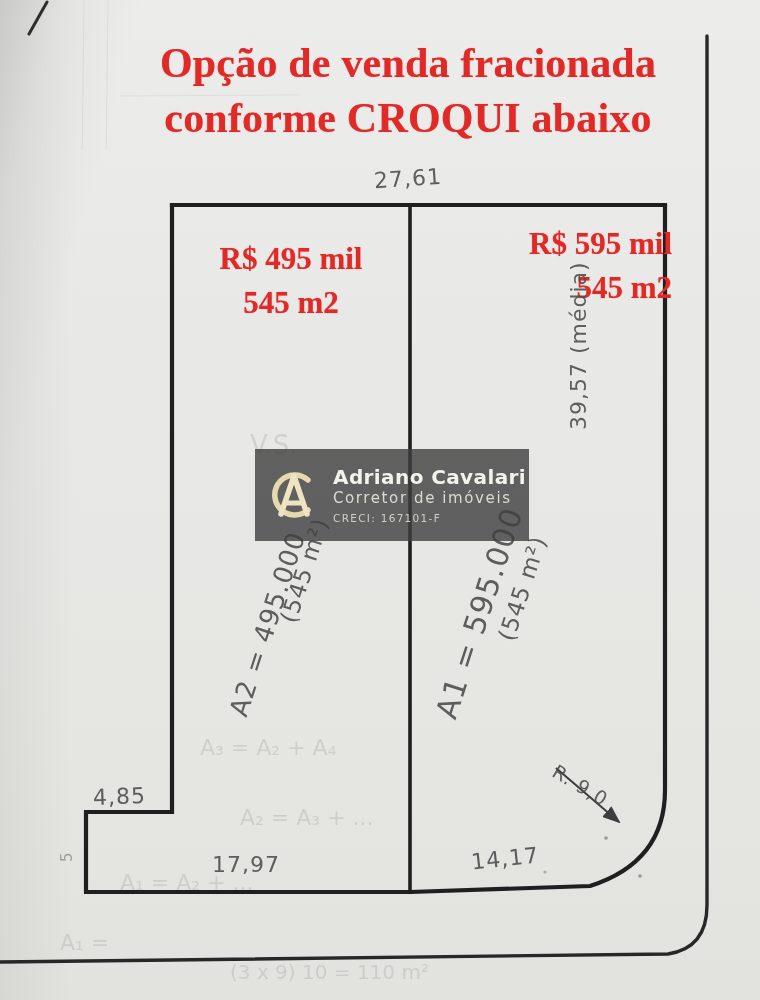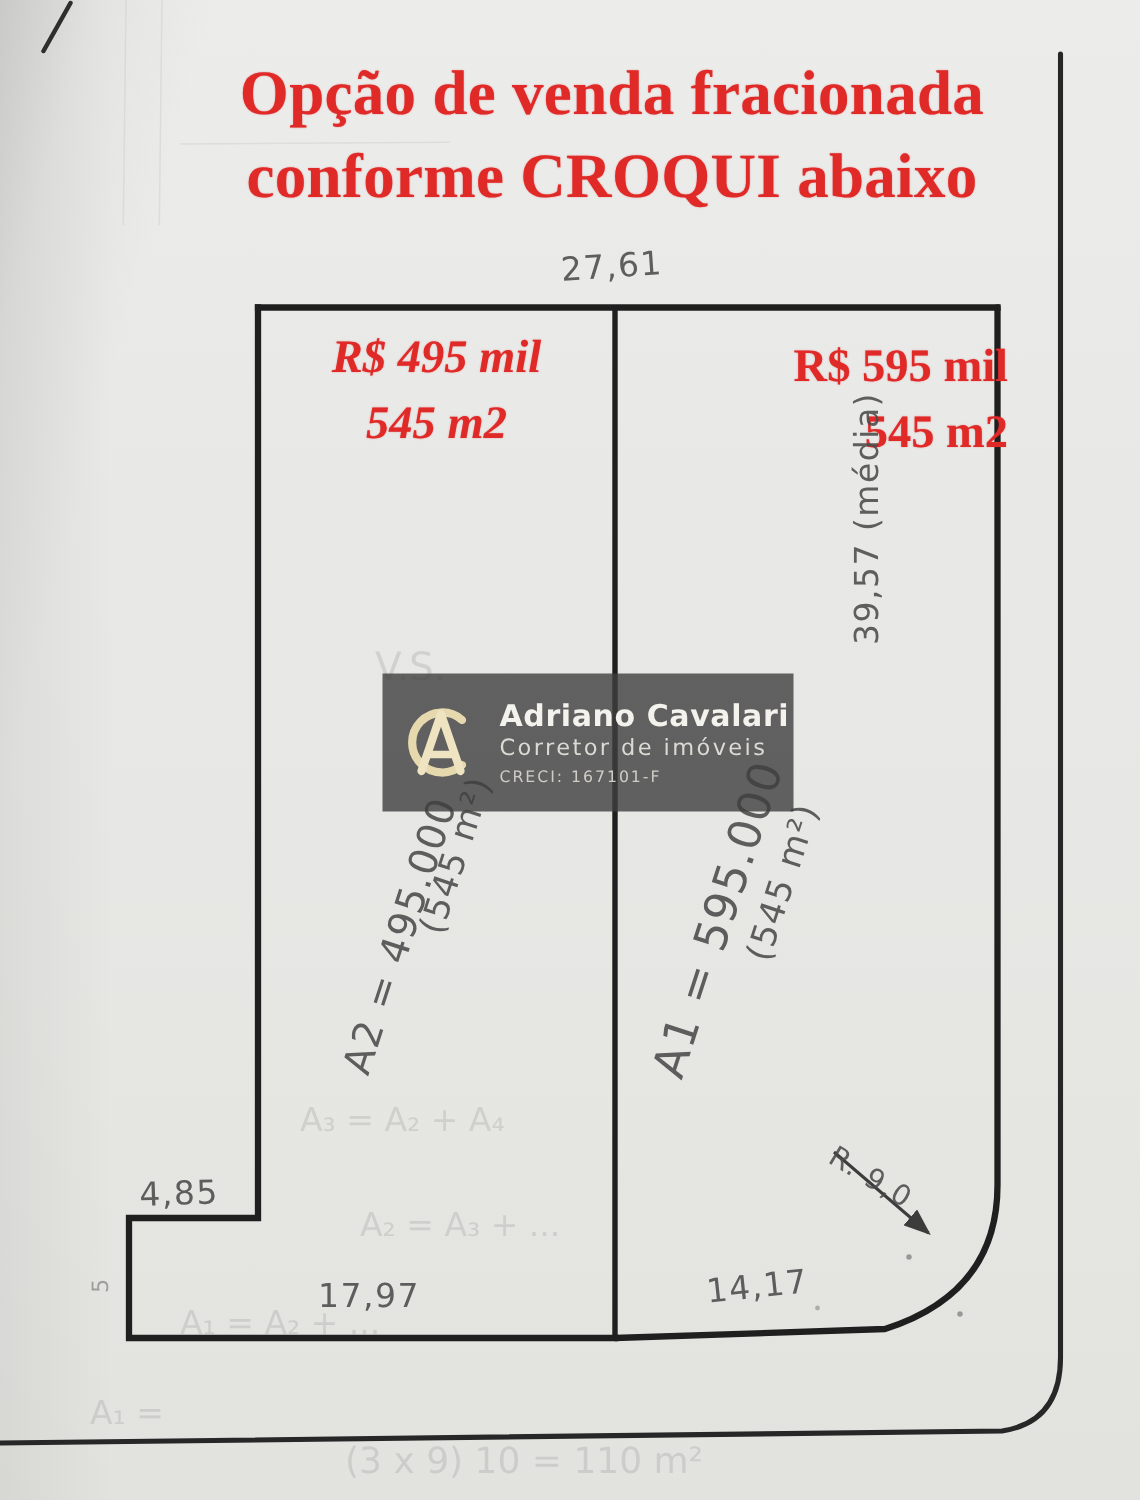--- a/index.html
+++ b/index.html
@@ -65,21 +65,21 @@
   .lot-label {
     position: absolute;
     color: #e02a28;
     font-family: "Liberation Serif", serif;
     font-weight: bold;
     font-size: 31px;
     line-height: 1.42;
     text-align: center;
     text-shadow: 0 0 1px rgba(224,42,40,0.5);
   }
-  #lot-left  { left: 180px; top: 216px; width: 222px; font-style: italic; }
+  #lot-left  { left: 180px; top: 237px; width: 222px; }
   #lot-right { left: 436px; top: 222px; width: 236px; text-align: right; }
 
   
   .hand {
     position: absolute;
     color: #4b4b4b;
     font-family: "DejaVu Sans", sans-serif;
     font-size: 22px;
     letter-spacing: 1px;
     white-space: nowrap;
@@ -150,21 +150,21 @@
       <line x1="700" y1="0" x2="697" y2="210"></line>
       <line x1="84" y1="0" x2="72" y2="1000"></line>
       <line x1="108" y1="0" x2="96" y2="1000"></line>
     </g>
   </svg>
 
   <div class="ghost" style="left:200px; top:735px; font-size:22px;">A₃ = A₂ + A₄</div>
   <div class="ghost" style="left:240px; top:805px; font-size:22px;">A₂ = A₃ + ...</div>
   <div class="ghost" style="left:120px; top:870px; font-size:22px;">A₁ = A₂ + ...</div>
   <div class="ghost" style="left:60px;  top:930px; font-size:22px;">A₁ =</div>
-  <div class="ghost" style="left:230px; top:960px; font-size:24px;">(3 x 9) 10 = 110 m²</div>
+  <div class="ghost" style="left:230px; top:960px; font-size:20px;">(3 x 9) 10 = 110 m²</div>
   <div class="ghost" style="left:250px; top:430px; font-size:26px;">V.S.</div>
 
   <svg class="layer" viewBox="0 0 760 1000">
     <defs>
       <marker id="arrowhead" markerWidth="9" markerHeight="7" refX="8" refY="3.5" orient="auto">
         <polygon points="0 0, 9 3.5, 0 7" fill="#3c3c3c"></polygon>
       </marker>
     </defs>
 
     <path d="M 47 2 L 29 34" stroke="#2e2e2e" stroke-width="3" fill="none" stroke-linecap="round"></path>

